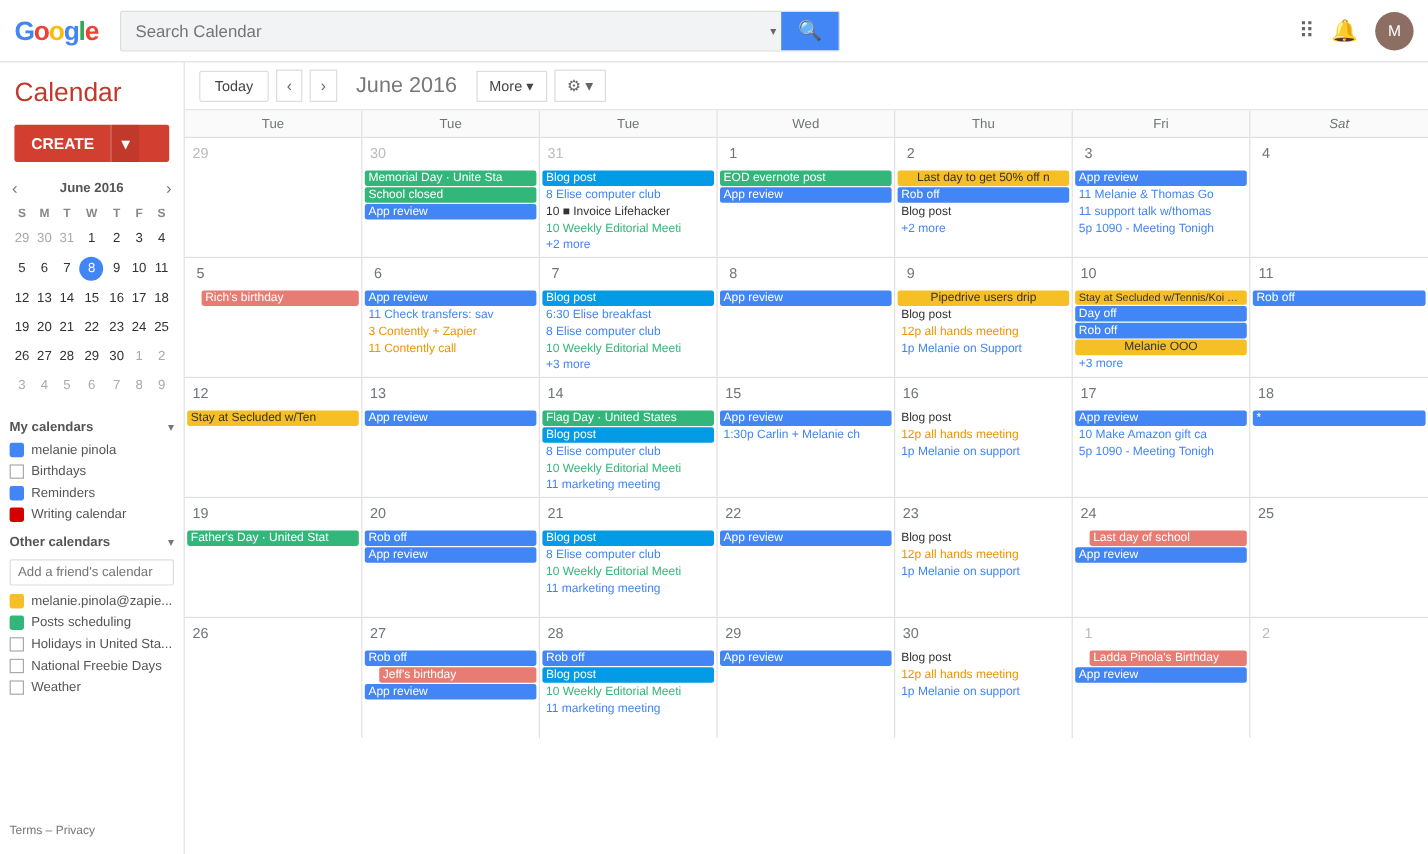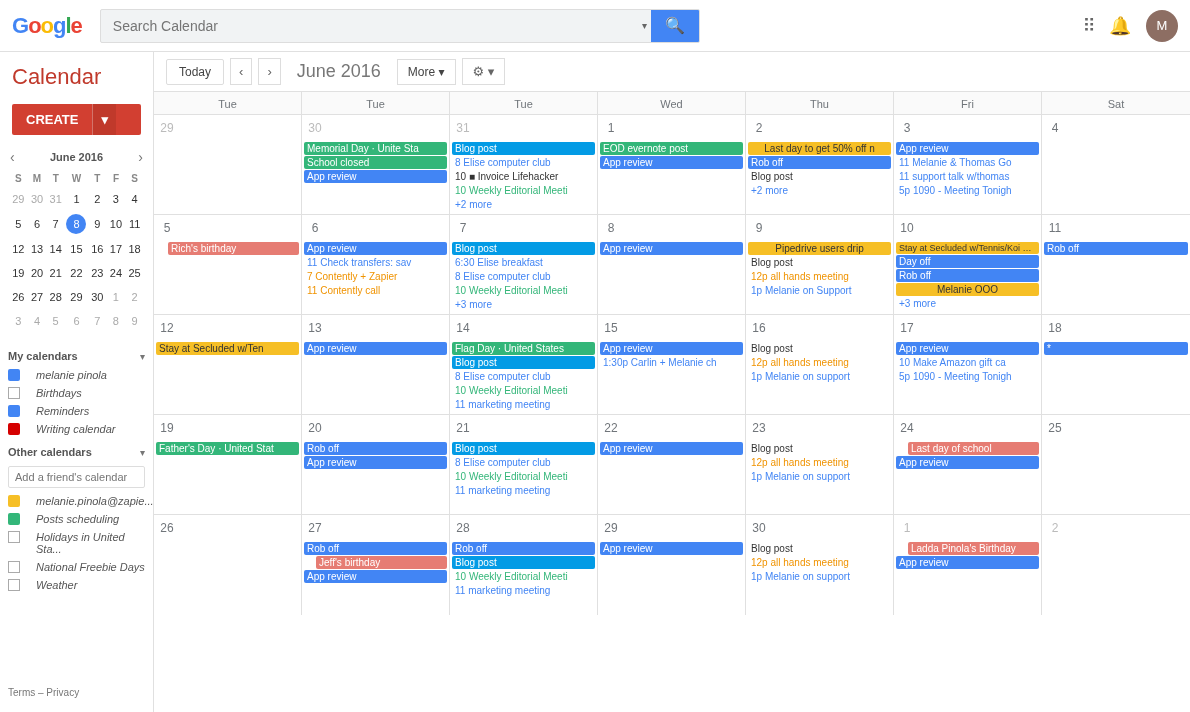--- a/index.html
+++ b/index.html
@@ -40,21 +40,21 @@
     .mini-cal-grid { width: 100%; }
     .mini-cal-grid th { font-size: 10px; color: #888; text-align: center; padding: 2px 0; width: 22px; }
     .mini-cal-grid td { font-size: 11px; text-align: center; padding: 2px 0; cursor: pointer; border-radius: 50%; width: 22px; height: 22px; }
     .mini-day-today { background: #4285f4 !important; color: white; border-radius: 50%; width: 20px; height: 20px; display: inline-block; line-height: 20px; }
     .mini-day-other { color: #aaa; }
 
     
     .section-label { display: flex; align-items: center; padding: 8px 8px 4px; cursor: pointer; justify-content: center; }
     .section-label-text { font-size: 11px; font-weight: bold; color: #555; flex: 1; }
     .section-toggle { color: #777; font-size: 10px; }
-    .calendar-item { display: flex; padding: 3px 8px; cursor: pointer; gap: 16px; font-size: 11px; color: #555; font-style: italic; }
+    .calendar-item { display: flex; align-items: center; padding: 3px 8px; cursor: pointer; gap: 6px; font-size: 11px; color: #555; }
     .cal-color { width: 12px; height: 12px; border-radius: 2px; flex-shrink: 0; }
     .cal-checkbox { width: 12px; height: 12px; flex-shrink: 0; border: 1px solid #aaa; }
     .add-friend { width: calc(100% - 16px); margin: 4px 8px; padding: 4px 6px; font-size: 11px; border: 1px solid #ddd; border-radius: 2px; outline: none; color: #777; }
 
     
     .sidebar-footer { margin-top: auto; padding: 6px 8px; font-size: 10px; color: #777; }
     .sidebar-footer a { color: #777; text-decoration: none; }
 
     
     .main-area { flex: 1; display: flex; flex-direction: column; overflow: hidden; }
@@ -71,21 +71,21 @@
     .view-btn.active { background: #4285f4; color: white; border-color: #4285f4; }
     .view-btn:first-child { border-radius: 2px 0 0 2px; }
     .view-btn:last-child { border-radius: 0 2px 2px 0; }
     .more-btn { border: 1px solid #ddd; background: white; padding: 5px 10px; cursor: pointer; font-size: 12px; color: #444; display: flex; align-items: center; gap: 3px; }
     .settings-btn { border: 1px solid #ddd; background: white; padding: 5px 10px; cursor: pointer; font-size: 13px; color: #666; display: flex; align-items: center; gap: 3px; }
 
     
     .cal-grid { flex: 1; display: flex; flex-direction: column; overflow: hidden; }
     .cal-header-row { display: grid; grid-template-columns: repeat(7, 1fr); border-bottom: 1px solid #e0e0e0; background: #fafafa; }
     .cal-header-cell { text-align: center; padding: 6px 0 4px; font-size: 11px; color: #70757a; font-weight: normal; border-right: 1px solid #e0e0e0; }
-    .cal-header-cell:last-child { border-right: none; }
+    .cal-header-cell:last-child { border-right: none; font-style: italic; }
 
     .cal-body { display: grid; grid-template-rows: repeat(6, 1fr); flex: 1; }
     .cal-week { display: grid; grid-template-columns: repeat(7, 1fr); border-bottom: 1px solid #e0e0e0; }
     .cal-week:last-child { border-bottom: none; }
     .cal-day { border-right: 1px solid #e0e0e0; padding: 2px 2px; overflow: hidden; position: relative; }
     .cal-day:last-child { border-right: none; }
     .cal-day-num { font-size: 12px; color: #70757a; margin-bottom: 2px; text-align: center; display: inline-block; width: 22px; height: 22px; line-height: 22px; border-radius: 50%; cursor: pointer; }
     .cal-day-num.other-month { color: #bbb; }
 
     
@@ -335,21 +335,21 @@
 
         <div class="cal-week">
           <div class="cal-day">
             <span class="cal-day-num">5</span>
             <div class="event event-allday bg-flamingo">Rich's birthday</div>
           </div>
           <div class="cal-day">
             <span class="cal-day-num">6</span>
             <div class="event event-allday bg-blue">App review</div>
             <div class="event event-time text-blue">11 Check transfers: sav</div>
-            <div class="event event-time text-orange">7 Contently + Zapier</div>
+            <div class="event event-time text-orange">3 Contently + Zapier</div>
             <div class="event event-time text-orange">11 Contently call</div>
           </div>
           <div class="cal-day">
             <span class="cal-day-num">7</span>
             <div class="event event-allday bg-peacock">Blog post</div>
             <div class="event event-time text-blue">6:30 Elise breakfast</div>
             <div class="event event-time text-blue">8 Elise computer club</div>
             <div class="event event-time text-teal">10 Weekly Editorial Meeti</div>
             <div class="more-link">+3 more</div>
           </div>

